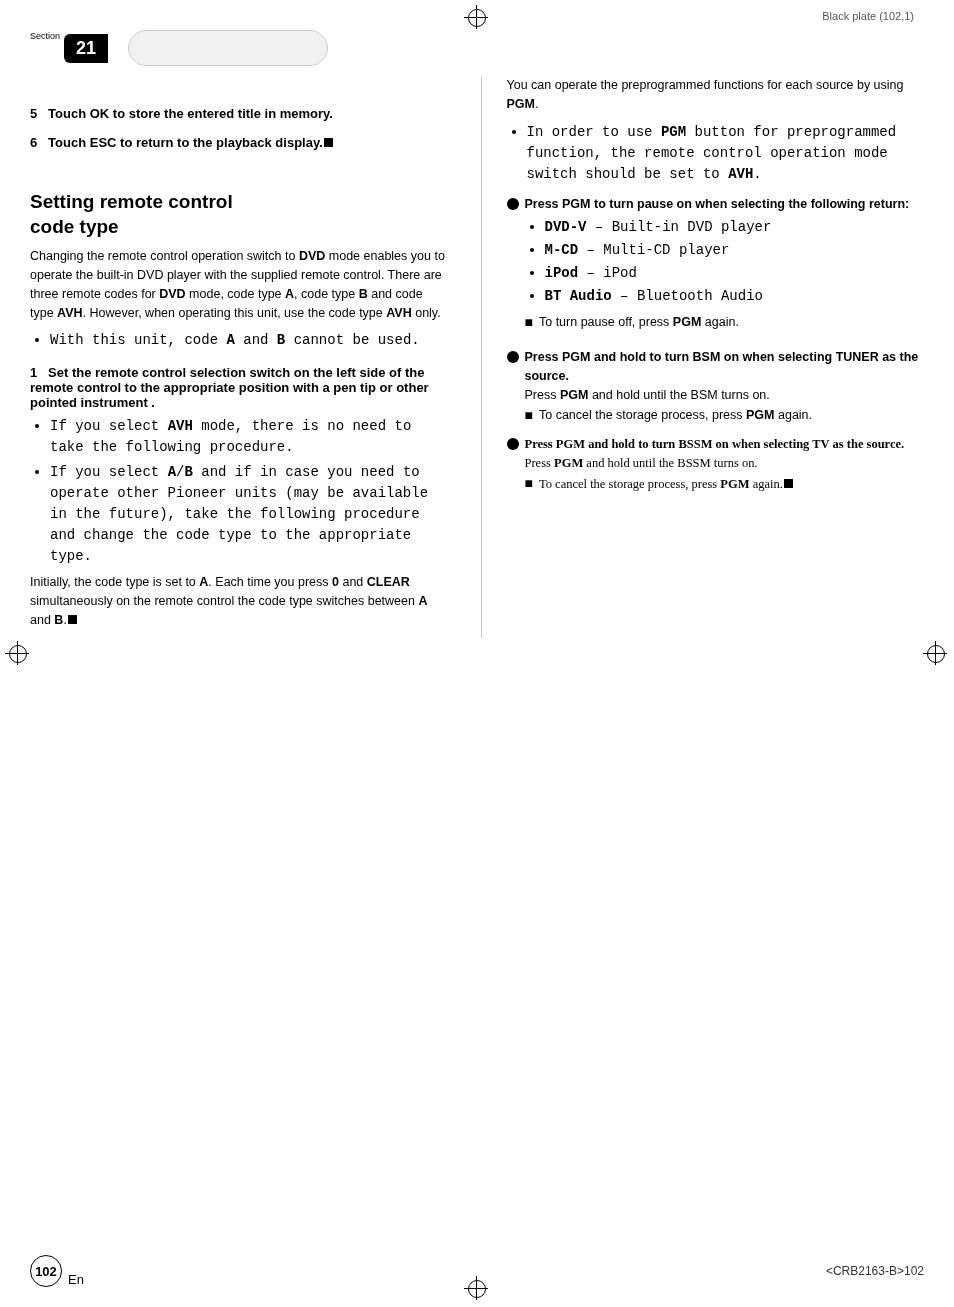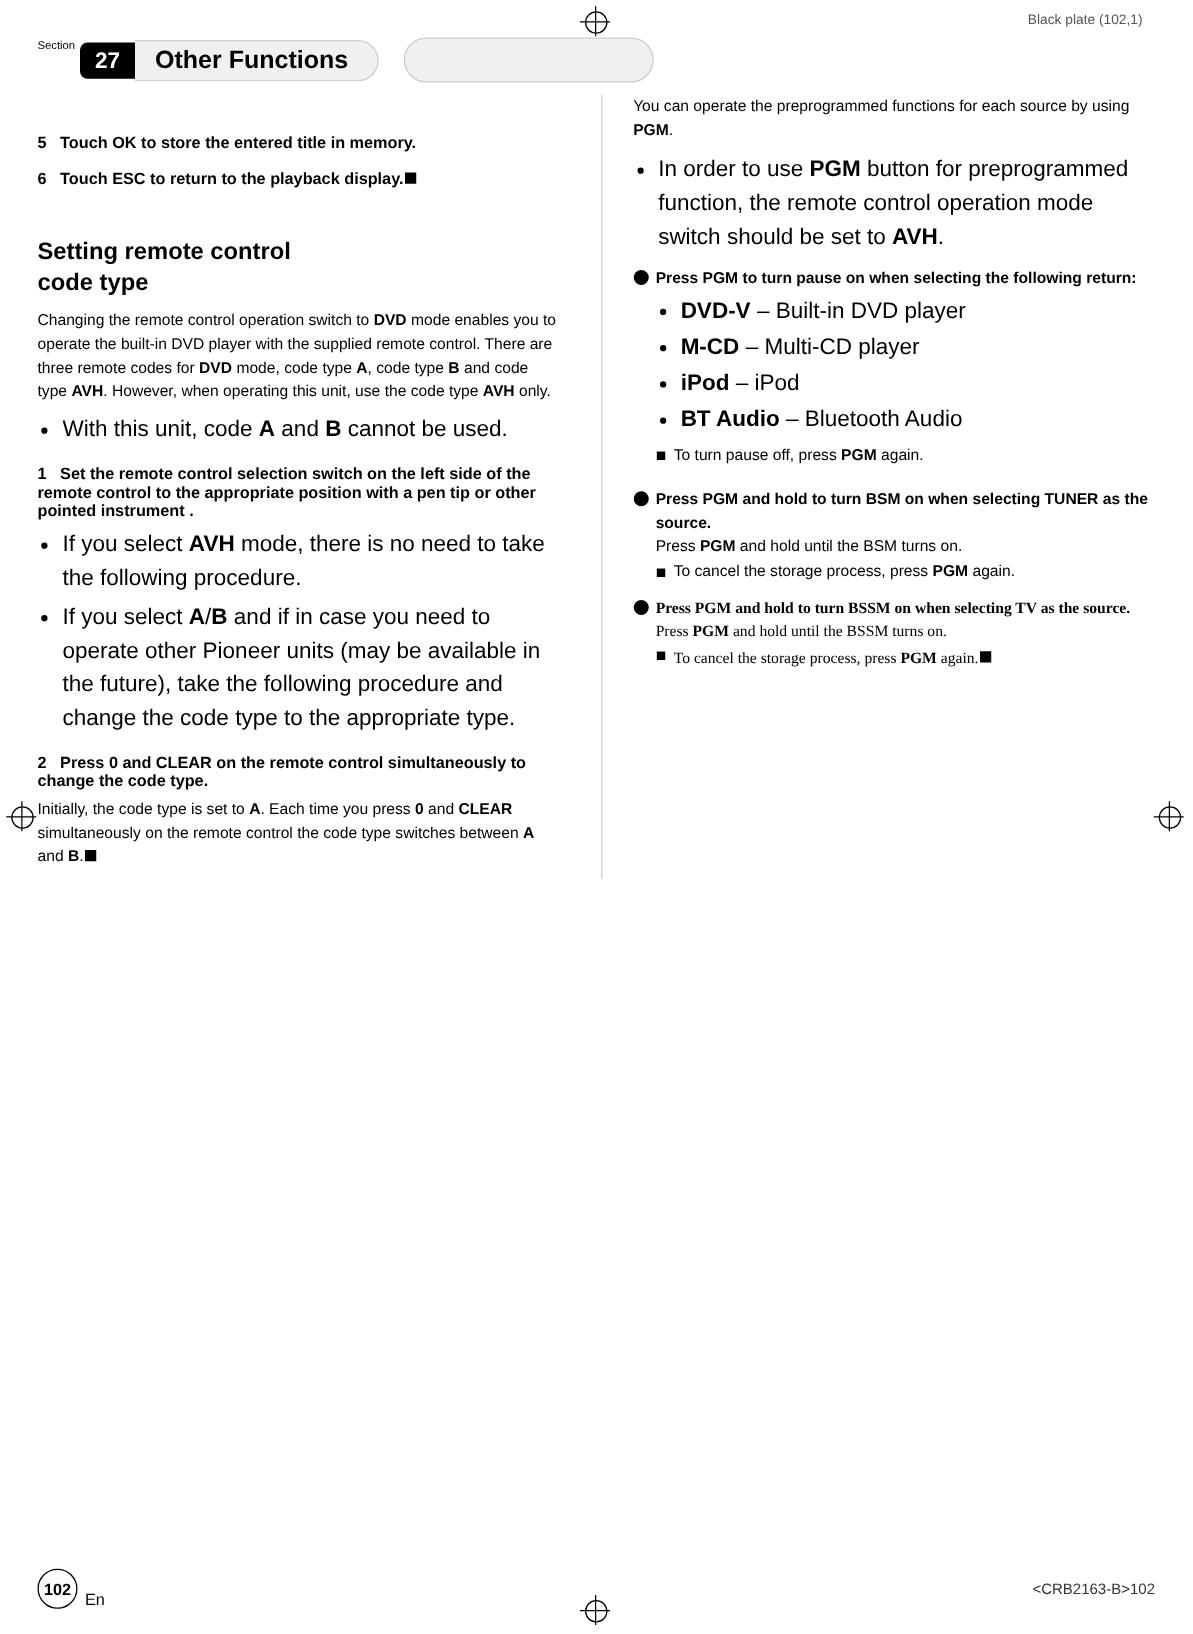--- a/index.html
+++ b/index.html
@@ -143,23 +143,24 @@
     .section-heading {
       font-size: 19px;
       font-weight: bold;
       line-height: 1.3;
       margin-bottom: 8px;
       margin-top: 10px;
     }
     .bullet-list {
       list-style: disc;
       margin-left: 20px;
-      font-size: 18px;
+      font-size: 14px;
       line-height: 1.5;
       margin-bottom: 6px;
+      font-family: Liberation Mono, monospace;
     }
     .bullet-list li {
       margin-bottom: 2px;
     }
     .square-bullet-list {
       list-style: square;
       margin-left: 20px;
       font-size: 12.5px;
       line-height: 1.5;
       margin-bottom: 6px;
@@ -268,22 +269,21 @@
   <div style="position:absolute;width:24px;height:1px;background:#000;top:9px;left:-3px;"></div>
   <div style="position:absolute;width:1px;height:24px;background:#000;top:-3px;left:9px;"></div>
 </div>
 
 <div class="page-header">
   <span>Black plate (102,1)</span>
 </div>
 
 <div class="section-header">
   <span class="section-label">Section</span>
-  <span class="section-number-box">27</span>
-  <span class="section-title-pill">Other Functions</span>
+  <span class="section-number-box">21</span>
   <span class="section-right-pill"></span>
 </div>
 
 <div class="columns-wrapper">
 
   <div class="left-col">
 
     <div style="margin-top:30px;">
       <span class="step-bold">
         <span class="step-num">5&nbsp;&nbsp;&nbsp;</span><span>Touch OK to store the entered title in memory.</span>
@@ -312,25 +312,20 @@
       <span class="step-bold">
         <span class="step-num">1&nbsp;&nbsp;&nbsp;</span>Set the remote control selection switch on the left side of the remote control to the appropriate position with a pen tip or other pointed instrument .
       </span>
     </div>
 
     <ul class="bullet-list">
       <li>If you select <strong>AVH</strong> mode, there is no need to take the following procedure.</li>
       <li style="margin-top:4px;">If you select <strong>A</strong>/<strong>B</strong> and if in case you need to operate other Pioneer units (may be available in the future), take the following procedure and change the code type to the appropriate type.</li>
     </ul>
 
-    <div style="margin-top:14px;">
-      <span class="step-bold">
-        <span class="step-num">2&nbsp;&nbsp;&nbsp;</span>Press 0 and CLEAR on the remote control simultaneously to change the code type.
-      </span>
-    </div>
 
     <p class="body-text">
       Initially, the code type is set to <strong>A</strong>. Each time you press <strong>0</strong> and <strong>CLEAR</strong> simultaneously on the remote control the code type switches between <strong>A</strong> and <strong>B</strong>.<span class="small-square"></span>
     </p>
 
   </div>
 
   <div class="right-col">
 
 

